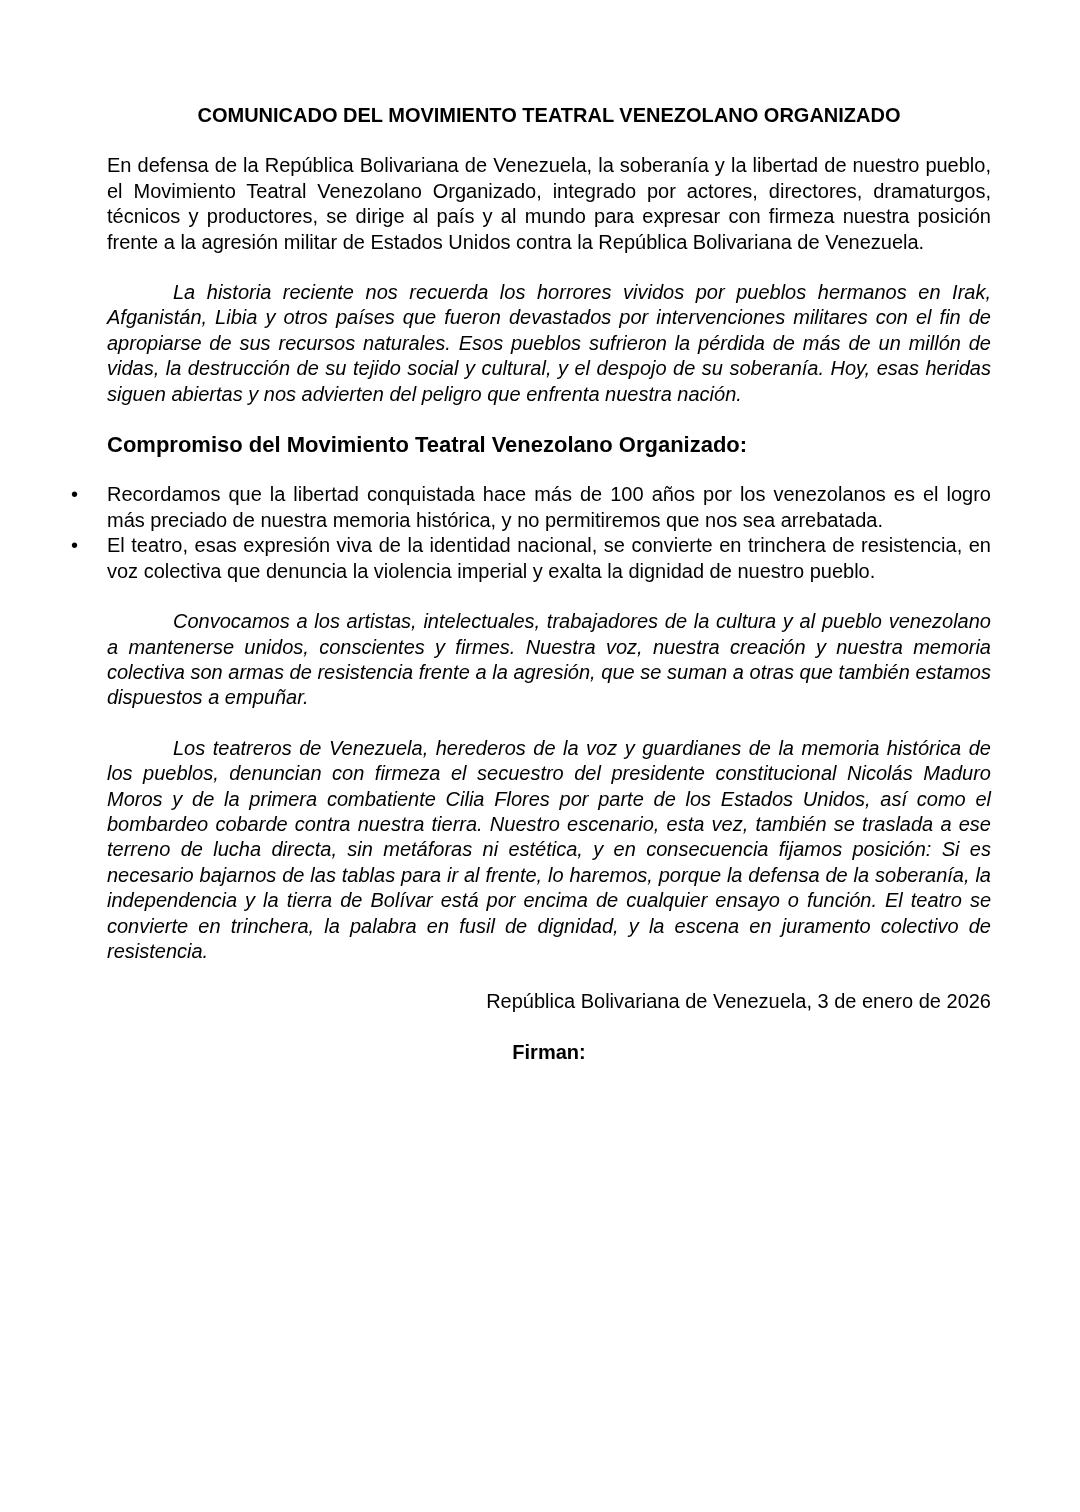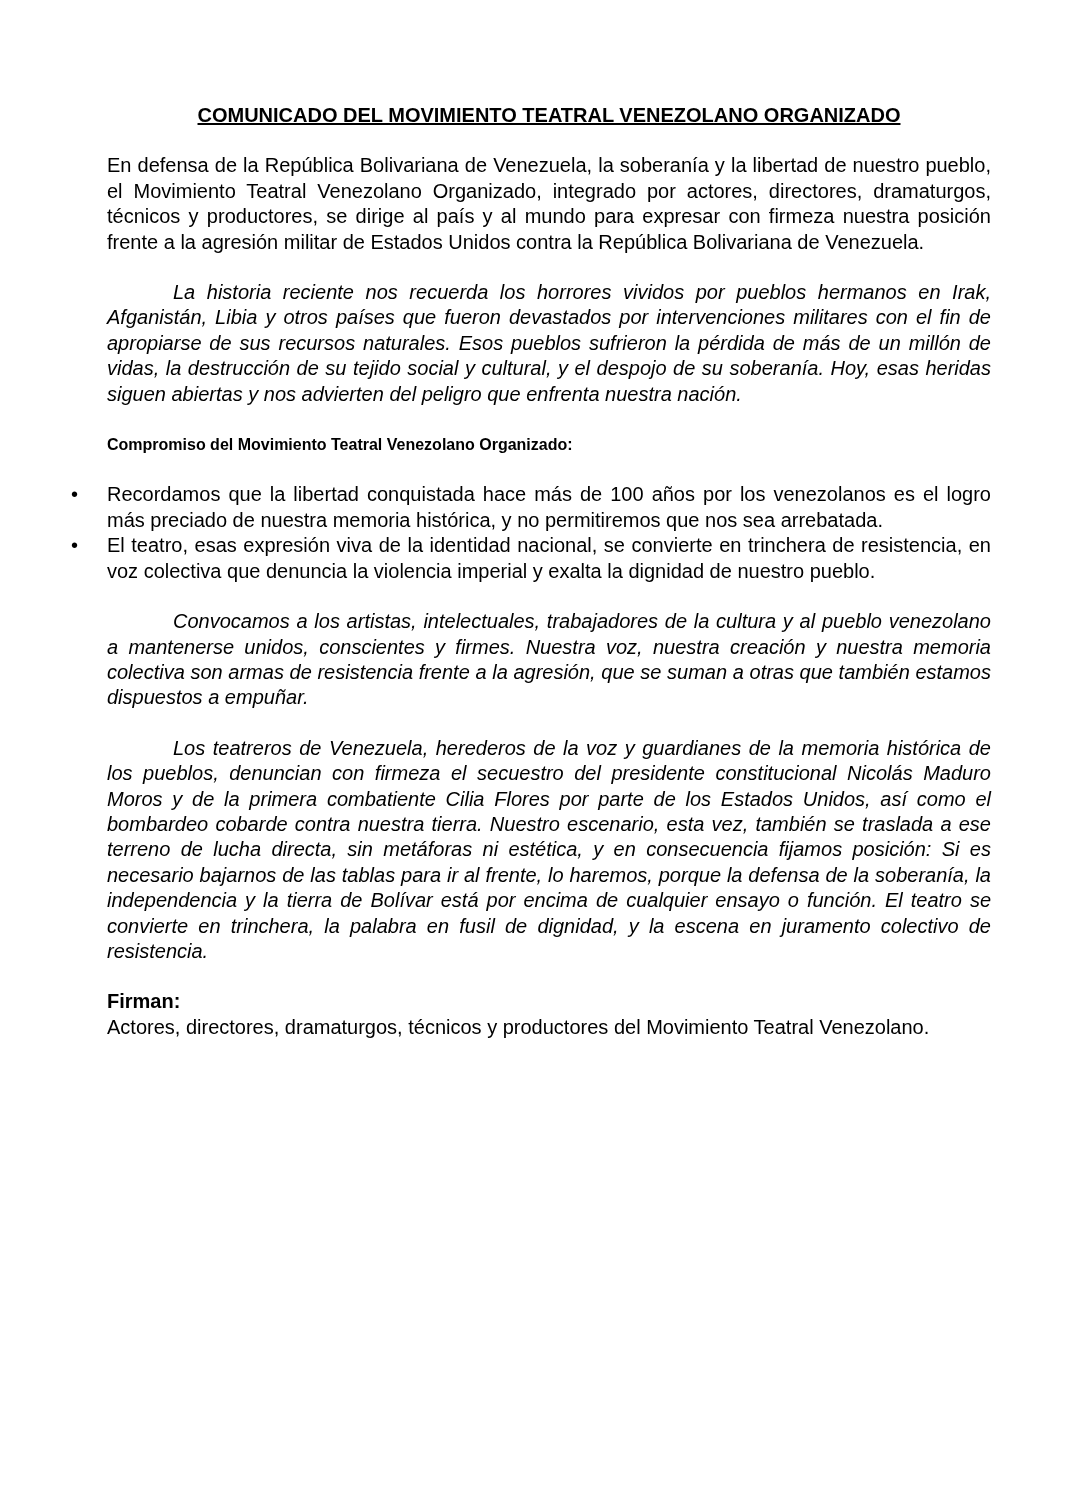--- a/index.html
+++ b/index.html
@@ -22,31 +22,30 @@
     font-size: 20px;
     line-height: 25.4px;
     text-align: justify;
   }
   h1.doc-title {
     font-size: 20px;
     line-height: 25.4px;
     font-weight: bold;
     text-align: center;
     margin: 0;
-    text-decoration: underline;
   }
   p {
     margin: 25px 0 0 0;
   }
   p.indent {
     text-indent: 66px;
     font-style: italic;
   }
   h2.section-heading {
-    font-size: 16px;
+    font-size: 22px;
     line-height: 25.4px;
     font-weight: bold;
     text-align: left;
     margin: 25px 0 0 0;
   }
   ul.bullets {
     list-style: none;
     margin: 25px 0 0 -36px;
     padding: 0;
   }
@@ -59,21 +58,21 @@
     content: "\2022";
     position: absolute;
     left: 0;
     top: 0;
   }
   p.dateline {
     text-align: right;
   }
   p.sig-label {
     font-weight: bold;
-    text-align: left;
+    text-align: center;
   }
   p.sig-text {
     margin: 0;
   }
 </style>
 </head>
 <body>
 
 <div class="page">
 
@@ -88,18 +87,18 @@
   <ul class="bullets">
     <li>Recordamos que la libertad conquistada hace más de 100 años por los venezolanos es el logro más preciado de nuestra memoria histórica, y no permitiremos que nos sea arrebatada.</li>
     <li>El teatro, esas expresión viva de la identidad nacional, se convierte en trinchera de resistencia, en voz colectiva que denuncia la violencia imperial y exalta la dignidad de nuestro pueblo.</li>
   </ul>
 
   <p class="indent">Convocamos a los artistas, intelectuales, trabajadores de la cultura y al pueblo venezolano a mantenerse unidos, conscientes y firmes. Nuestra voz, nuestra creación y nuestra memoria colectiva son armas de resistencia frente a la agresión, que se suman a otras que también estamos dispuestos a empuñar.</p>
 
   <p class="indent">Los teatreros de Venezuela, herederos de la voz y guardianes de la memoria histórica de los pueblos, denuncian con firmeza el secuestro del presidente constitucional Nicolás Maduro Moros y de la primera combatiente Cilia Flores por parte de los Estados Unidos, así como el bombardeo cobarde contra nuestra tierra. Nuestro escenario, esta vez, también se traslada a ese terreno de lucha directa, sin metáforas ni estética, y en consecuencia fijamos posición: Si es necesario bajarnos de las tablas para ir al frente, lo haremos, porque la defensa de la soberanía, la independencia y la tierra de Bolívar está por encima de cualquier ensayo o función. El teatro se convierte en trinchera, la palabra en fusil de dignidad, y la escena en juramento colectivo de resistencia.</p>
 
 
+  <p class="dateline">República Bolivariana de Venezuela, 3 de enero de 2026</p>
 
   <p class="sig-label">Firman:</p>
 
-  <p class="sig-text">Actores, directores, dramaturgos, técnicos y productores del Movimiento Teatral Venezolano.</p>
 
 </div>
 
 </body></html>

